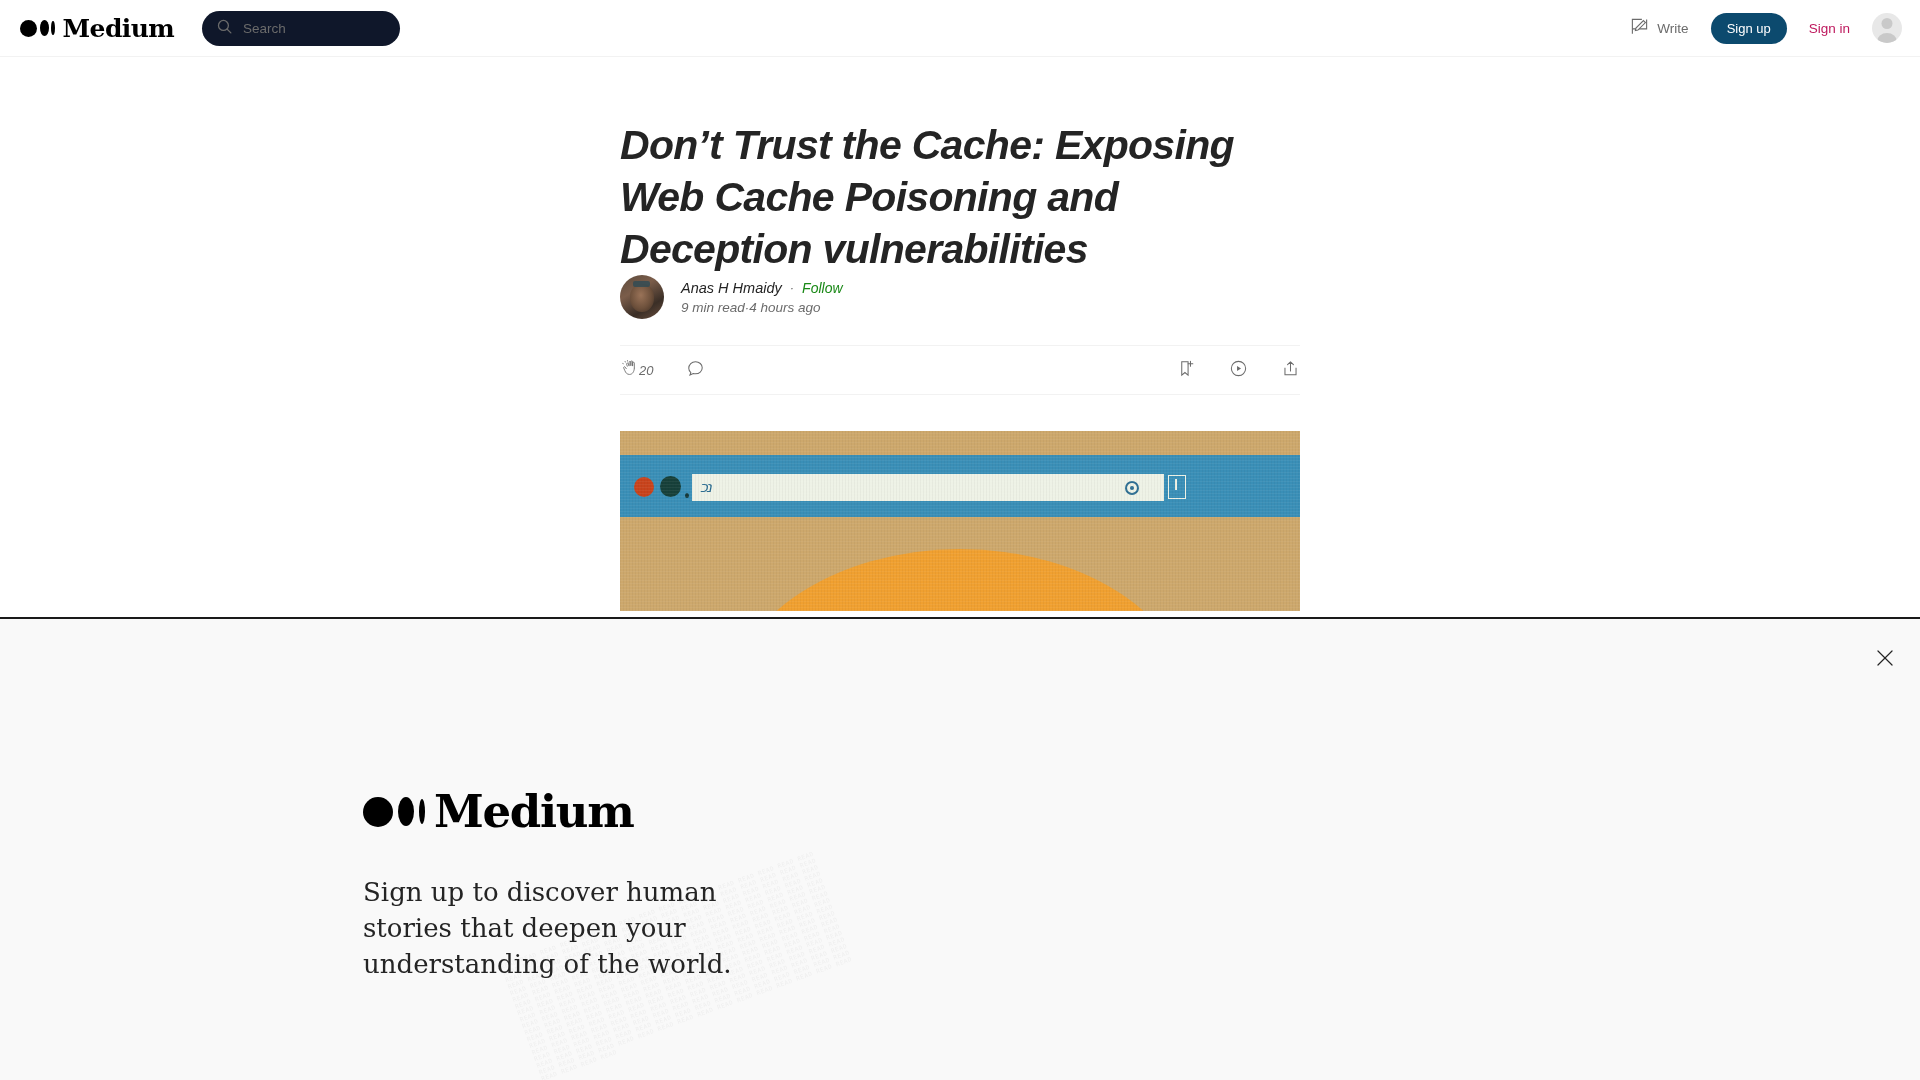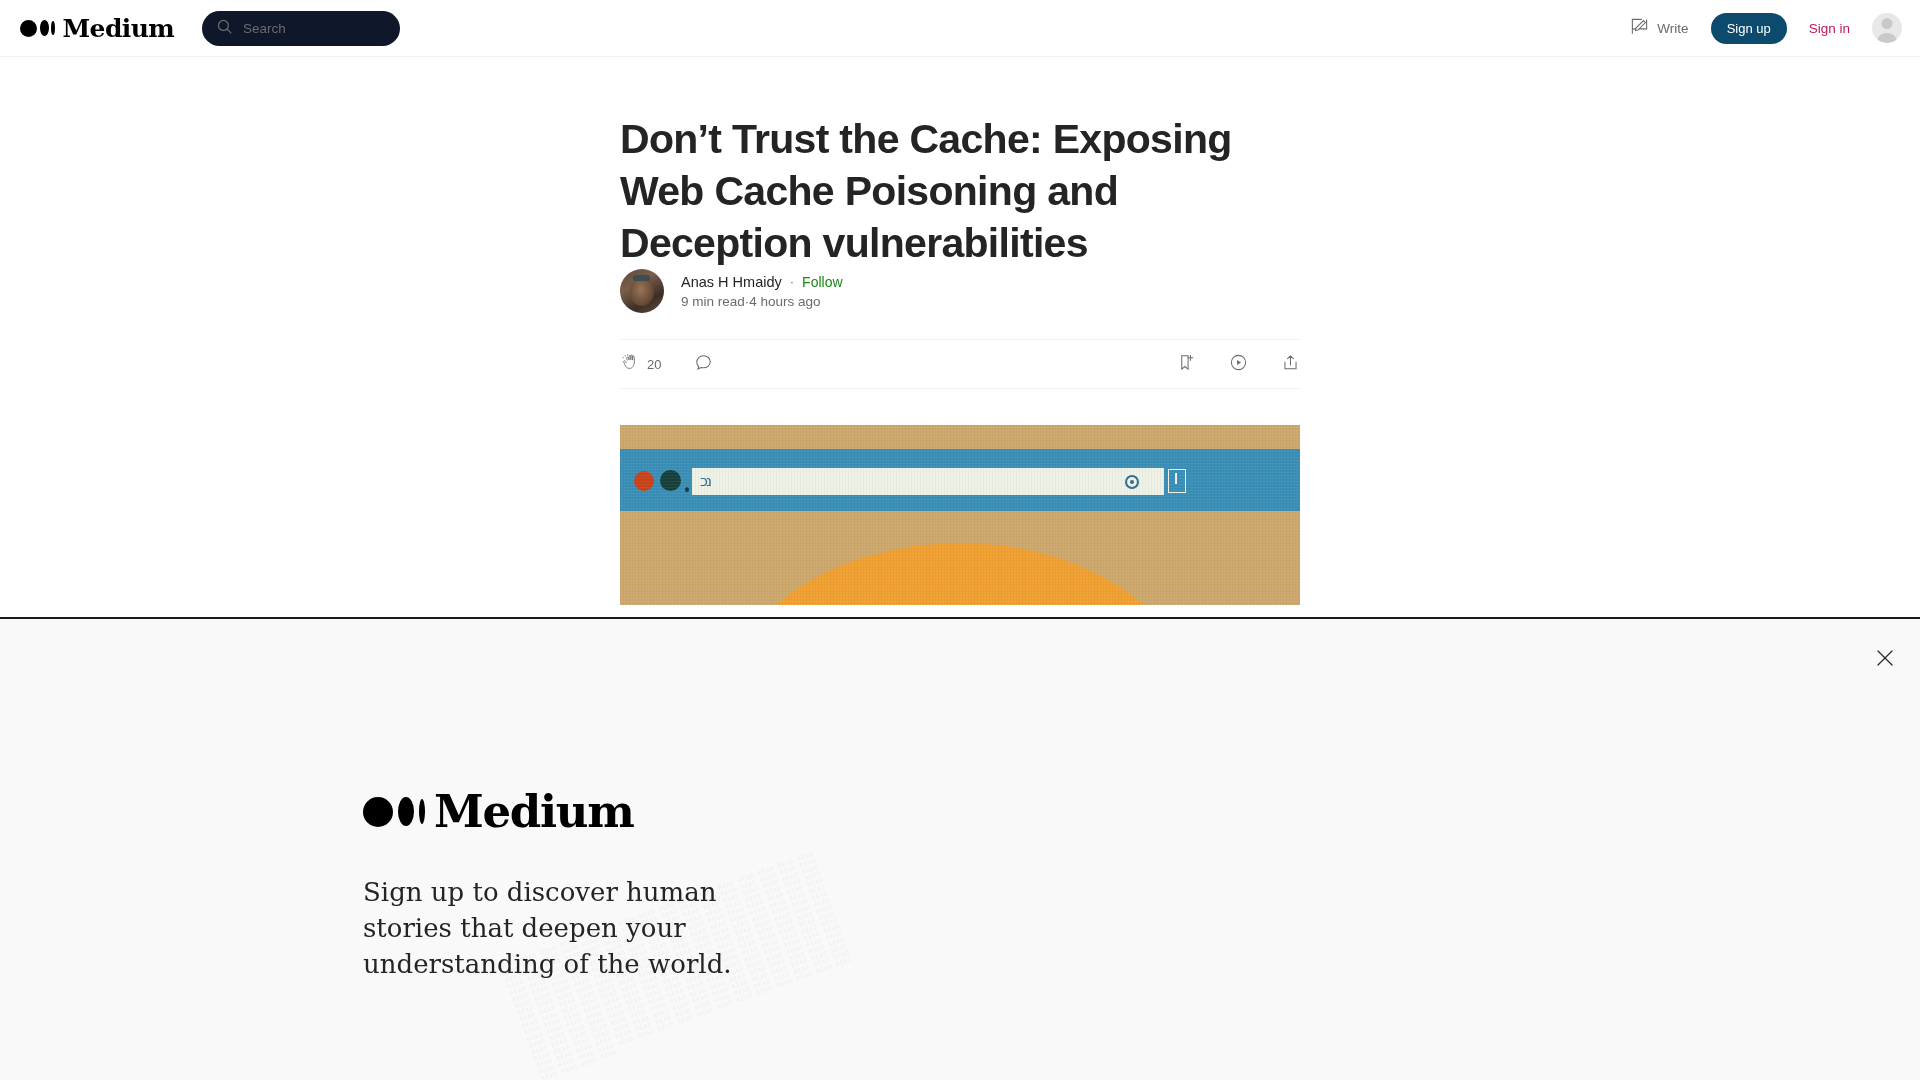--- a/index.html
+++ b/index.html
@@ -53,21 +53,21 @@
   .avatar-nav::before {
     content:""; position:absolute; left:50%; top:5px; transform:translateX(-50%);
     width:11px; height:11px; border-radius:50%; background:#C9C9C9;
   }
   .avatar-nav::after {
     content:""; position:absolute; left:50%; bottom:-7px; transform:translateX(-50%);
     width:20px; height:17px; border-radius:50% 50% 0 0; background:#C9C9C9;
   }
 
   
-  .article { position: absolute; top: 57px; left: 620px; width: 680px; }
+  .article { position: absolute; top: 63px; left: 620px; width: 680px; font-style: italic; }
   .title {
     font-size: 41px; line-height: 52px; font-weight: 700;
     letter-spacing: -0.7px; color: #242424;
     margin-top: 56px; width: 625px;
   }
   .byline { display: flex; align-items: center; gap: 17px; }
   .avatar-author {
     width: 44px; height: 44px; border-radius: 50%;
     background: linear-gradient(150deg,#5a4a3c 0%,#7b5d4a 35%,#3a2e26 70%,#6b4f3e 100%);
     position: relative; overflow: hidden; flex-shrink: 0;
@@ -89,21 +89,21 @@
   .by-row2 { display: flex; align-items: center; gap: 0; }
   .meta-text { font-size: 13.5px; color: #6B6B6B; }
 
   .toolbar {
     margin-top: 26px; width: 680px; height: 50px;
     border-top: 1px solid #F2F2F2; border-bottom: 1px solid #F2F2F2;
     display: flex; align-items: center; justify-content: space-between;
   }
   .tb-left { display: flex; align-items: center; gap: 33px; }
   .tb-right { display: flex; align-items: center; gap: 33px; }
-  .tb-item { display: flex; align-items: center; gap: 8px; cursor: pointer; }
+  .tb-item { display: flex; align-items: center; gap: 0; cursor: pointer; }
   .clap-count { font-size: 13px; color: #6B6B6B; }
 
   .hero {
     margin-top: 36px; width: 680px; height: 180px;
     position: relative; overflow: hidden; background: #CDA86C;
   }
   .hero-noise {
     position:absolute; inset:0;
     background-image:
       repeating-linear-gradient(0deg, rgba(255,255,255,.05) 0 1px, transparent 1px 3px),

